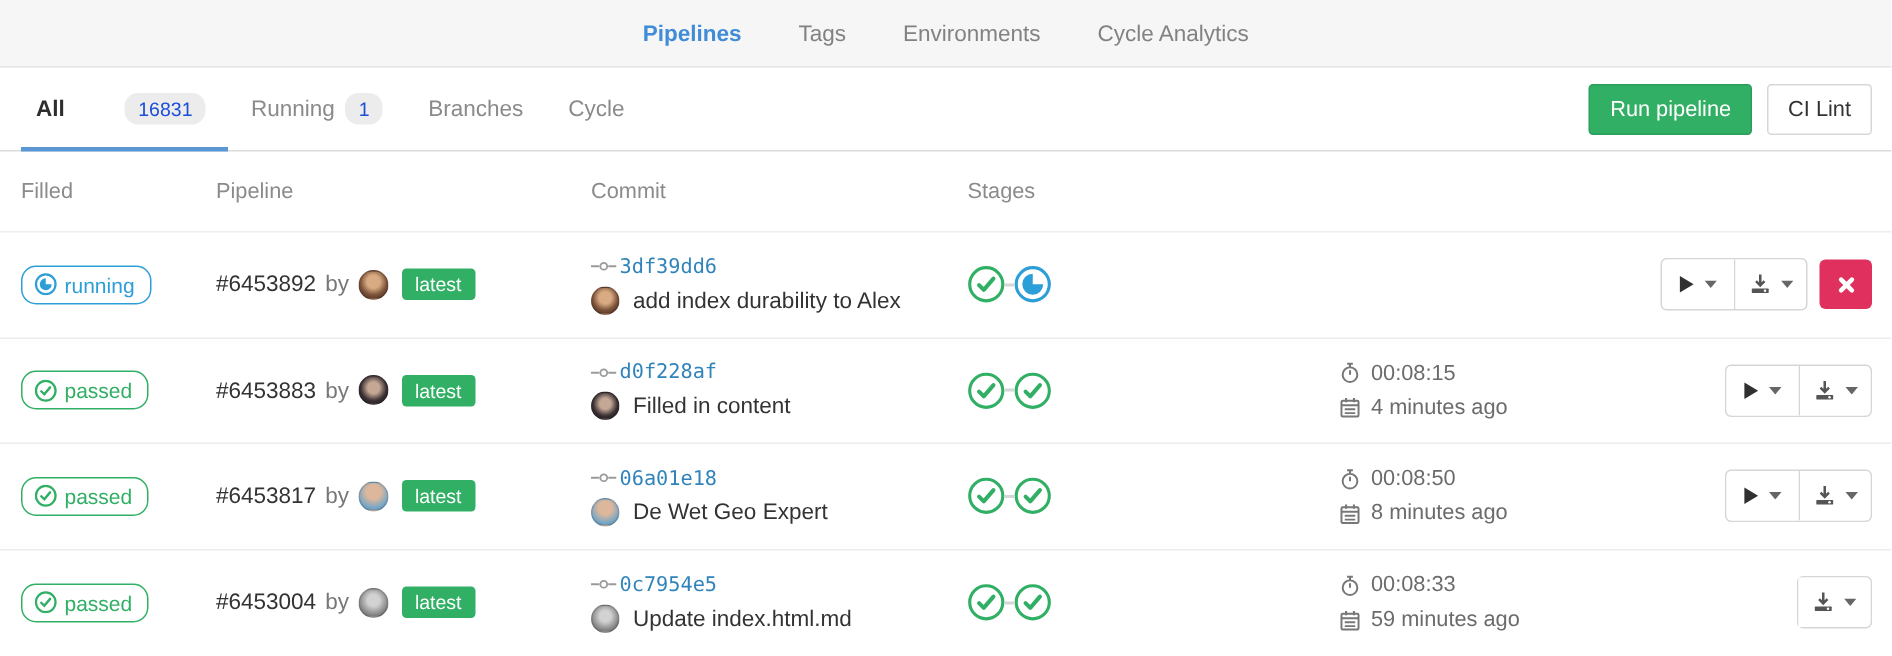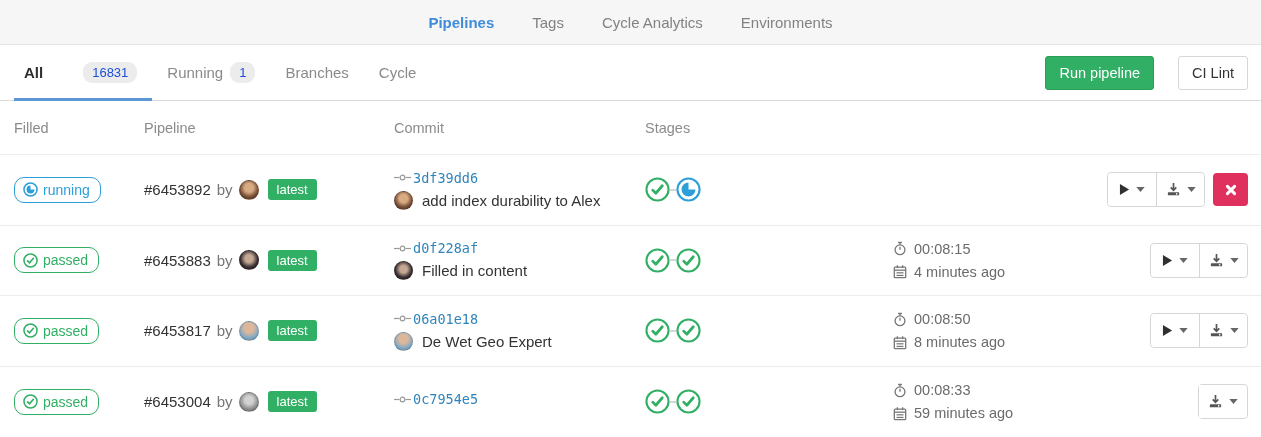--- a/index.html
+++ b/index.html
@@ -18,21 +18,21 @@
               align-items:stretch; justify-content:space-between; padding:0 13px 0 14px; }
   .tabs { display:flex; align-items:stretch; }
   .tab { display:flex; align-items:center; gap:7px; padding:0 15px; font-size:15px;
          color:#8a8a8a; position:relative; }
   .tab:first-child { padding-left:10px; }
   .tab.active { color:#2e2e2e; font-weight:bold;gap:40px; }
   .tab.active::after { content:""; position:absolute; left:0; right:0; bottom:-1px;
                        height:3px; background:#5b97d5; }
   .count-badge { background:#ececec; color:#1d4ed8; font-weight:normal; font-size:13px;
                  padding:3px 9px; border-radius:9px; }
-  .tab-actions { display:flex; align-items:center; gap:24px; }
+  .tab-actions { display:flex; align-items:center; gap:10px; }
   .btn { font-size:14.5px; border-radius:3px; padding:8px 13px; cursor:pointer;
          border:1px solid transparent; }
   .btn-green { background:#31af64; border-color:#2b9e59; color:#fff; }
   .btn-white { background:#fff; border-color:#d7d7d7; color:#333; }
 
   
   .row-grid { display:grid; grid-template-columns:130px 250px 251px 248px 1fr auto;
               align-items:center; padding:0 13px 0 14px; }
   .thead { height:54px; color:#8b8b8b; font-size:14.5px; border-bottom:1px solid #eeeeee; }
   .trow { height:70.5px; border-bottom:1px solid #ececec; }
@@ -87,22 +87,22 @@
   .cancel-btn { width:35px; height:33px; border:none; border-radius:4px; background:#e0315e;
                 display:flex; align-items:center; justify-content:center; cursor:pointer; }
   svg { display:block; }
 </style>
 </head>
 <body>
 
 <div class="navbar">
   <a class="nav-link active">Pipelines</a>
   <a class="nav-link">Tags</a>
+  <a class="nav-link">Environments</a>
   <a class="nav-link">Cycle Analytics</a>
-  <a class="nav-link">Environments</a>
 </div>
 
 <div class="tabs-bar">
   <div class="tabs">
     <a class="tab active">
       <span>All</span>
       <span class="count-badge">16831</span>
     </a>
     <a class="tab">
       <span>Running</span>
@@ -455,20 +455,24 @@
     <div class="commit-top">
       <span>
         <svg width="17" height="9" viewBox="0 0 34 14">
             <line x1="0" y1="7" x2="11" y2="7" stroke="#9a9a9a" stroke-width="2.4"></line>
             <circle cx="17" cy="7" r="4.6" fill="none" stroke="#9a9a9a" stroke-width="2.4"></circle>
             <line x1="23" y1="7" x2="34" y2="7" stroke="#9a9a9a" stroke-width="2.4"></line>
           </svg>
       </span>
       <a class="sha">0c7954e5</a>
     </div>
+    <div class="commit-bottom">
+      <a class="avatar small av4"></a>
+      <a class="msg">Update index.html.md</a>
+    </div>
   </div>
   <div class="stages-cell">
     <a class="stage-link">
       <svg width="25" height="25" viewBox="0 0 24 24">
           <circle cx="12" cy="12" r="10.6" fill="#fff" stroke="#31af64" stroke-width="2"></circle>
           <path d="M7.4 12.6l3 3 6.2-7.2" stroke="#31af64" stroke-width="2.6" fill="none" stroke-linecap="round" stroke-linejoin="round"></path>
         </svg>
     </a>
     <span class="connector"></span>
     <a class="stage-link">

